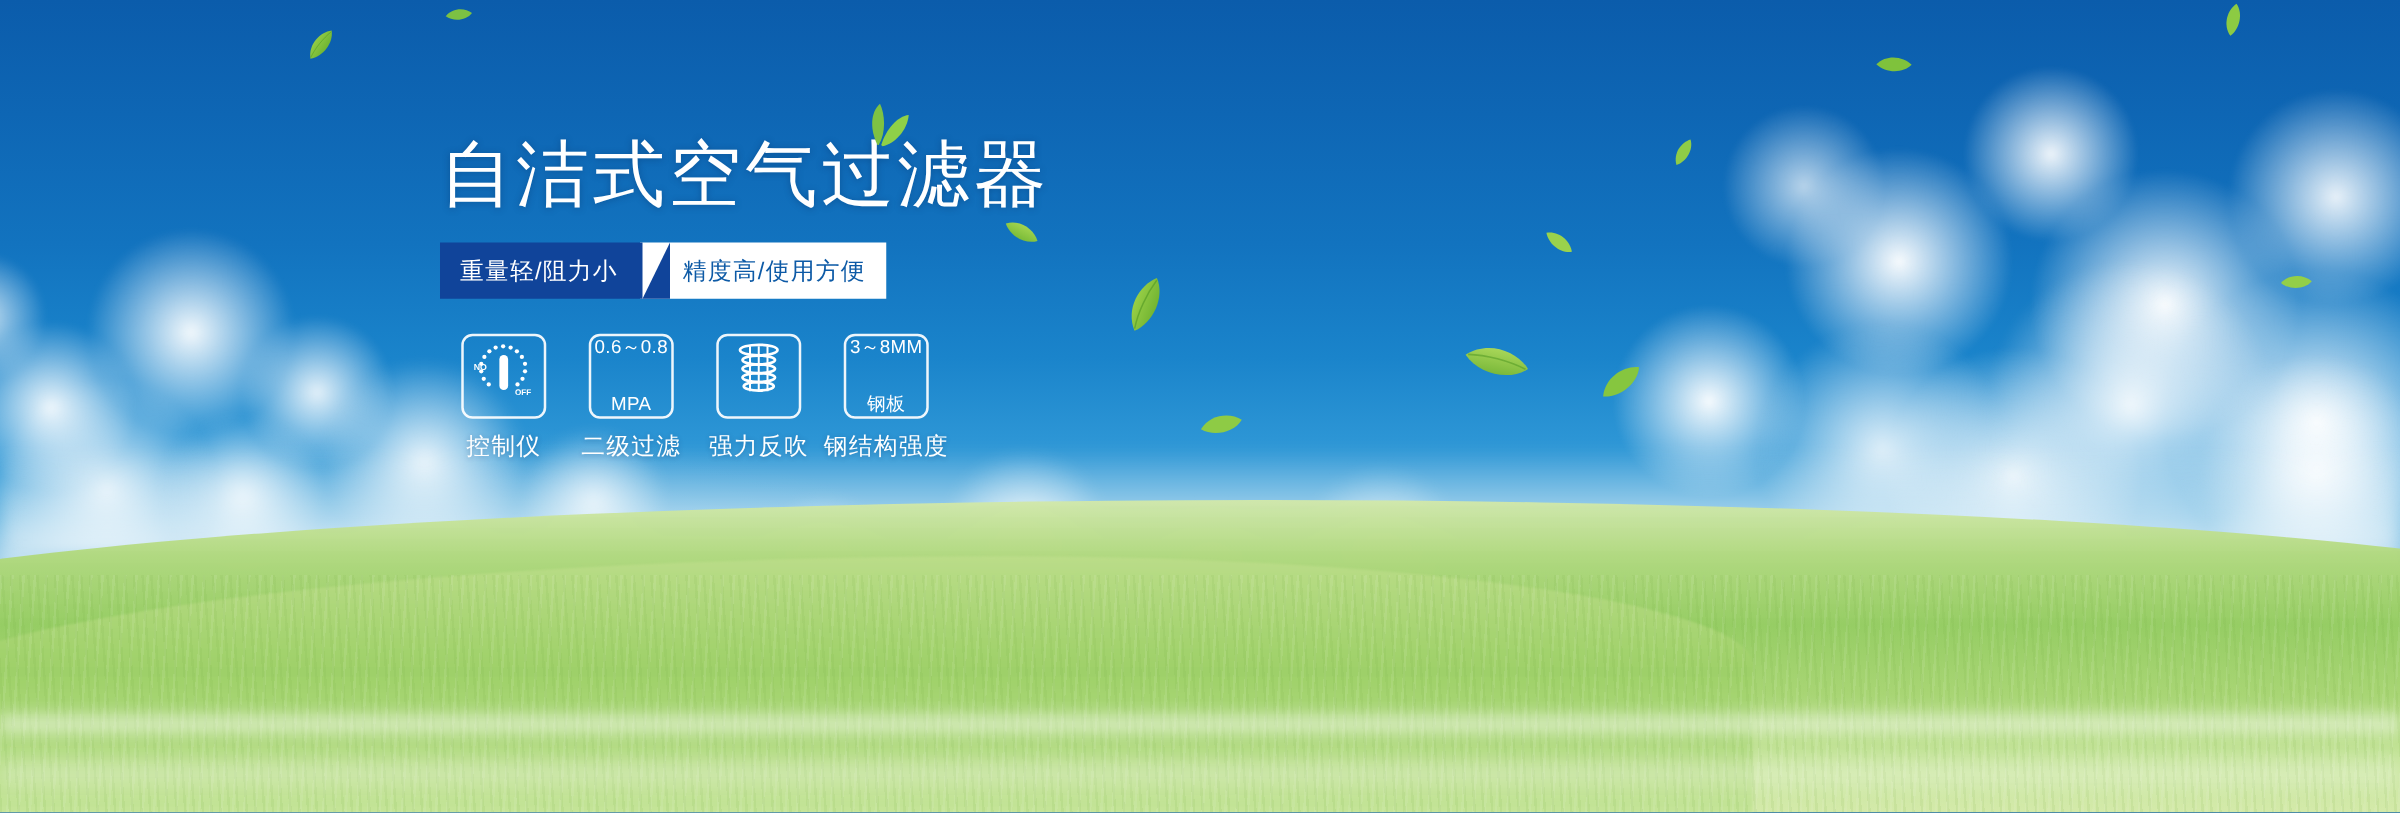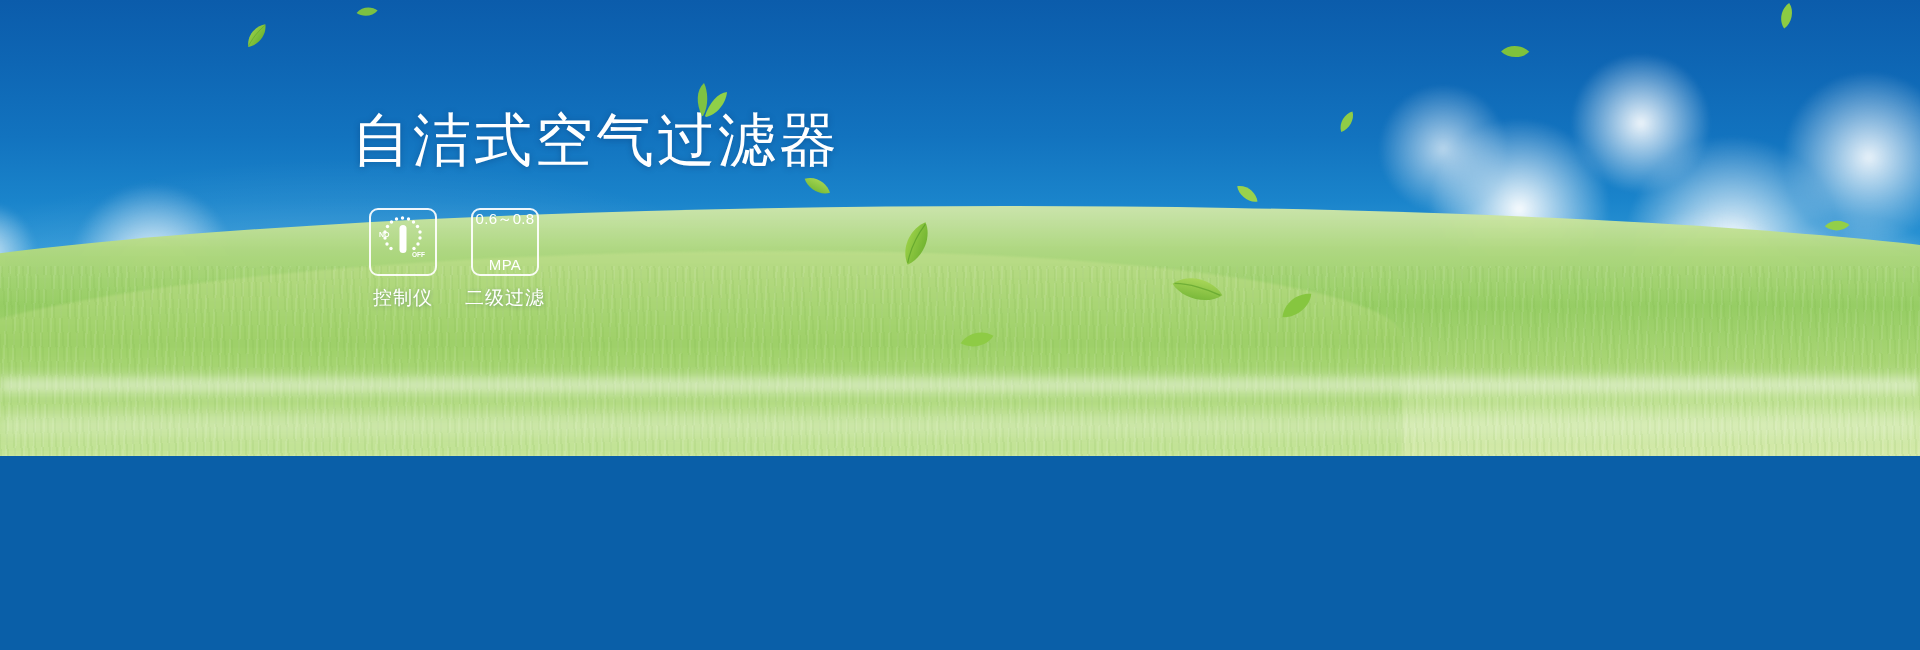--- a/index.html
+++ b/index.html
@@ -4,21 +4,21 @@
 <style>
   * { margin:0; padding:0; box-sizing:border-box; }
   html,body { width:1920px; height:650px; overflow:hidden; }
   body {
     font-family:"Liberation Sans","DejaVu Sans",sans-serif;
     background:#0a5fa8;
   }
 
   #banner {
     position:relative;
-    width:1920px; height:456px;
+    width:1920px; height:650px;
     overflow:hidden;
     background:
       radial-gradient(ellipse 900px 420px at 18% 92%, rgba(255,255,255,.30), rgba(255,255,255,0) 62%),
       linear-gradient(180deg,
         #0b5cab 0%,
         #0e66b4 14%,
         #1273bf 30%,
         #1a84cb 44%,
         #2e97d6 55%,
         #63b4e0 64%,
@@ -294,20 +294,28 @@
     <div class="title-wrap">
       <div class="title">自洁式空气过滤器</div>
       <div class="title-leaf">
         <svg width="46" height="36" viewBox="0 0 46 36">
           <path d="M20 34C14 22 14 8 22 1 26 9 27 24 21 34Z" fill="#7ec243"></path>
           <path d="M23 34C27 21 36 11 45 10 44 22 34 33 24 35Z" fill="#8fd048"></path>
         </svg>
       </div>
     </div>
 
+    <div class="badges">
+      <div class="badge badge-dark">
+        <span>重量轻/阻力小</span>
+      </div>
+      <div class="badge badge-light">
+        <span>精度高/使用方便</span>
+      </div>
+    </div>
 
     <div class="features">
 
       <div class="feature">
         <div class="feature-box">
           <svg width="56" height="50" viewBox="0 0 56 50">
             <g fill="#ffffff">
               <circle cx="12" cy="34" r="1.7"></circle>
                 <circle cx="10" cy="28" r="1.7"></circle>
               <circle cx="10" cy="22" r="1.7"></circle>
@@ -333,18 +341,44 @@
       </div>
 
       <div class="feature">
         <div class="feature-box">
           <div class="ftxt">0.6～0.8</div>
           <div class="ftxt">MPA</div>
         </div>
         <div class="feature-label">二级过滤</div>
       </div>
 
-
+      <div class="feature">
+        <div class="feature-box">
+          <svg width="52" height="52" viewBox="0 0 52 52">
+            <g stroke="#ffffff" stroke-width="1.6" fill="none">
+              <line x1="19" y1="8" x2="19" y2="44"></line>
+              <line x1="26" y1="8" x2="26" y2="44"></line>
+              <line x1="33" y1="8" x2="33" y2="44"></line>
+            </g>
+            <g fill="none" stroke="#ffffff" stroke-width="2.2">
+              <ellipse cx="26" cy="11" rx="15" ry="4.2"></ellipse>
+              <ellipse cx="26" cy="19" rx="13" ry="3.6"></ellipse>
+              <ellipse cx="26" cy="26" rx="13" ry="3.6"></ellipse>
+              <ellipse cx="26" cy="33" rx="13" ry="3.6"></ellipse>
+              <ellipse cx="26" cy="40" rx="12" ry="3.4"></ellipse>
+            </g>
+          </svg>
+        </div>
+        <div class="feature-label">强力反吹</div>
+      </div>
+
+      <div class="feature">
+        <div class="feature-box">
+          <div class="ftxt">3～8MM</div>
+          <div class="ftxt">钢板</div>
+        </div>
+        <div class="feature-label">钢结构强度</div>
+      </div>
 
 
     </div>
   </div>
 </div>
 
 </body></html>

